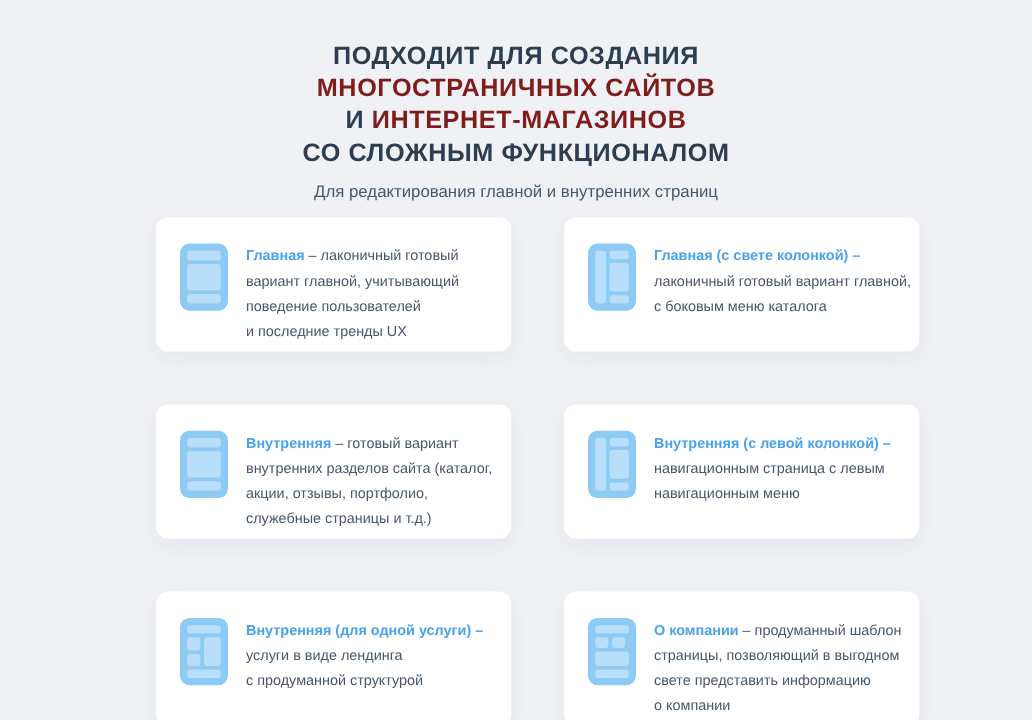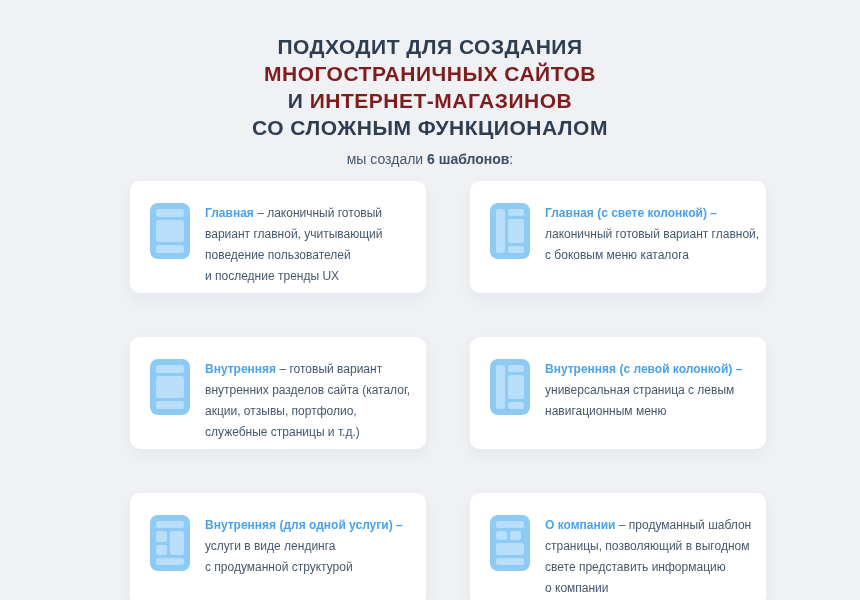--- a/index.html
+++ b/index.html
@@ -99,21 +99,21 @@
 <div class="screen">
 
   <header>
     <h1 class="heading">
       <span class="hl-line dark">ПОДХОДИТ ДЛЯ СОЗДАНИЯ</span>
       <span class="hl-line blue">МНОГОСТРАНИЧНЫХ САЙТОВ</span>
       <span class="hl-line"><span class="dark">И</span> <span class="blue">ИНТЕРНЕТ-МАГАЗИНОВ</span></span>
       <span class="hl-line dark">СО СЛОЖНЫМ ФУНКЦИОНАЛОМ</span>
     </h1>
     <p class="subtitle">
-      <span class="sub-line"><span>мы создали </span><b>6 шаблонов</b><span>:</span></span>
+      <span class="sub-line">Для редактирования главной и внутренних страниц</span>
     </p>
   </header>
 
   <main class="grid">
 
     <section class="card">
       <div class="tpl-icon">
         <i class="bar"></i>
           <i class="block"></i>
           <i class="bar"></i>
@@ -160,21 +160,21 @@
       <div class="tpl-icon" style="flex-direction: row;">
         <i class="leftcol"></i>
         <div class="rightstack">
             <i class="bar-s"></i>
             <i class="block"></i>
             <i class="bar-s"></i>
           </div>
       </div>
       <div class="card-text">
         <p class="line"><span class="card-title">Внутренняя (с левой колонкой) –</span></p>
-        <p class="line">универсальная страница с левым</p>
+        <p class="line">навигационным страница с левым</p>
         <p class="line">навигационным меню</p>
       </div>
     </section>
 
     <section class="card">
       <div class="tpl-icon">
         <i class="bar-s"></i>
         <div class="row">
           <div class="col sqcol">
               <i class="sq"></i>

